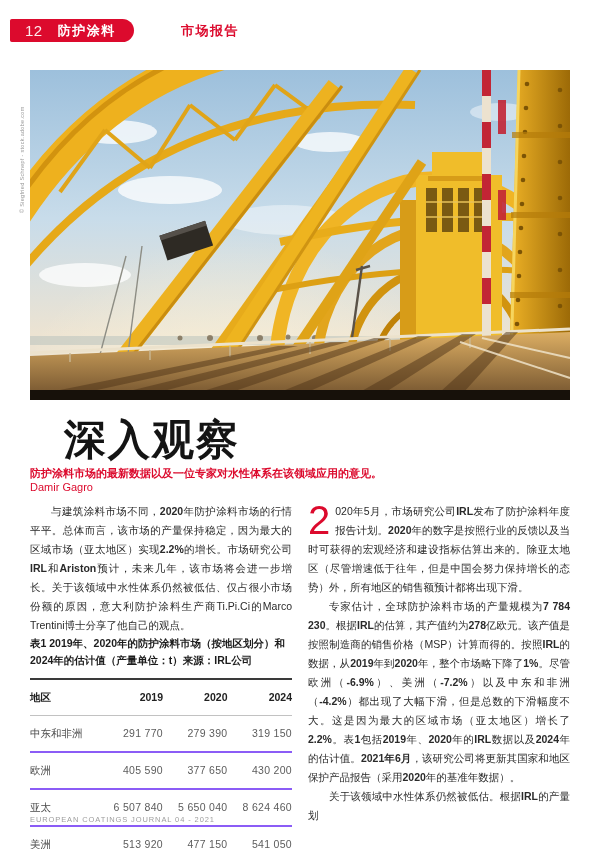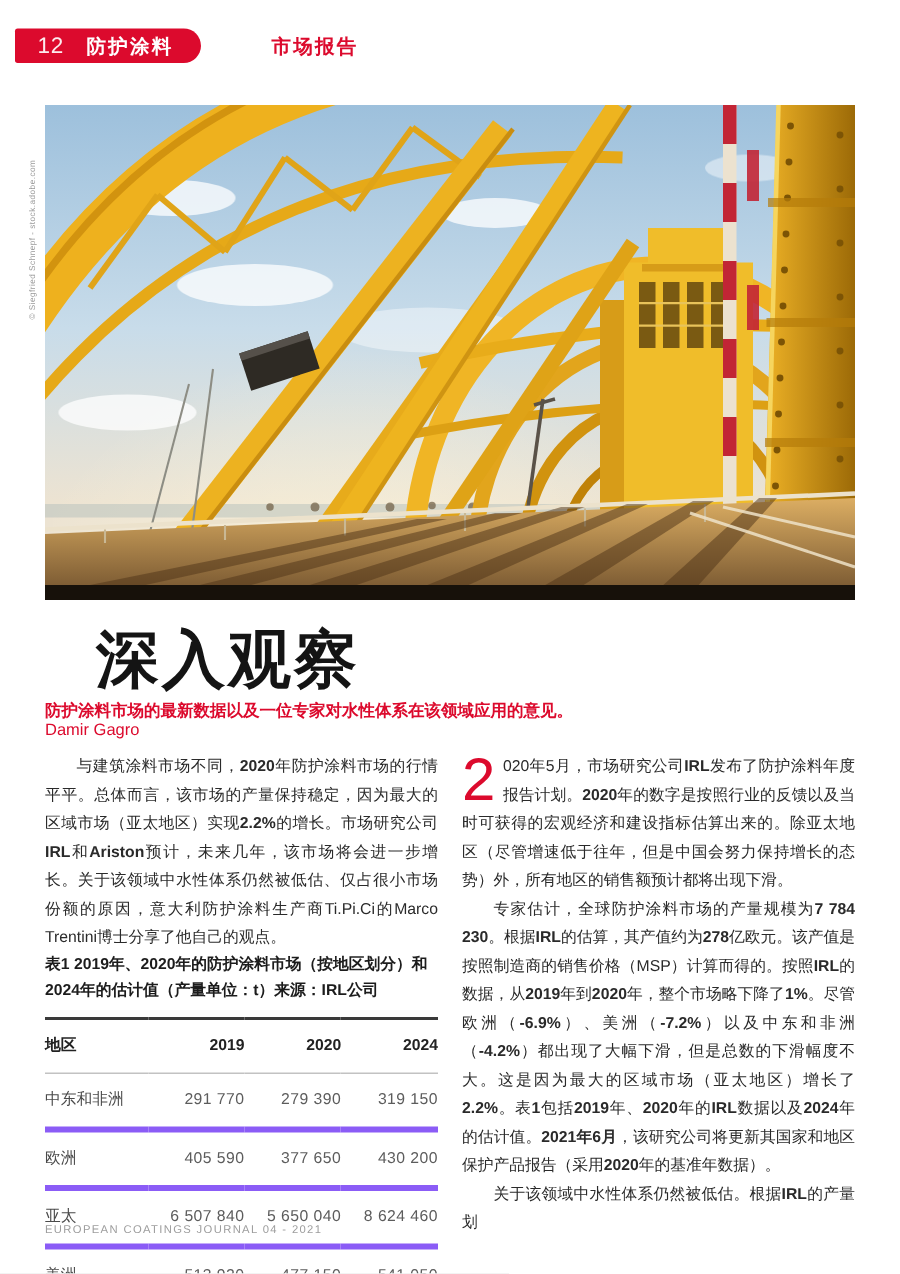--- a/index.html
+++ b/index.html
@@ -64,21 +64,21 @@
   }
   table.market{
     width:100%; border-collapse:collapse; margin-top:9px; font-size:10.5px;
   }
   table.market th{
     border-top:2px solid #3a3a3a; border-bottom:1px solid #c2c2c2;
     padding:8px 0; text-align:right; font-weight:700; color:#222;
   }
   table.market th:first-child{text-align:left;}
   table.market td{
-    padding:8px 0; border-bottom:4px solid #8b5cf6;
+    padding:8px 0; border-bottom:2px solid #8b5cf6;
     text-align:right; color:#5c5c5c; letter-spacing:.3px;
   }
   table.market td:first-child{text-align:left; color:#4a4a4a; letter-spacing:0;}
   
   .subhead{
     margin-top:13px; color:#dc0a2d; font-weight:700; font-size:11.5px;
     text-align:left; line-height:16px;
   }
   .p-after-head{margin-top:6px;}
   

